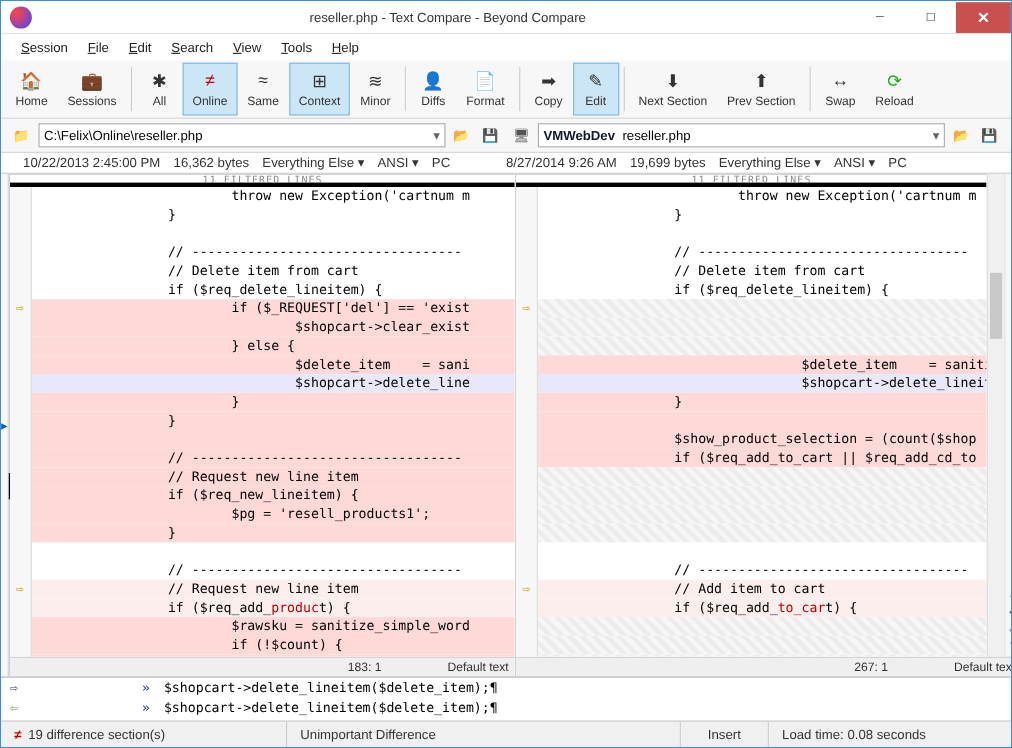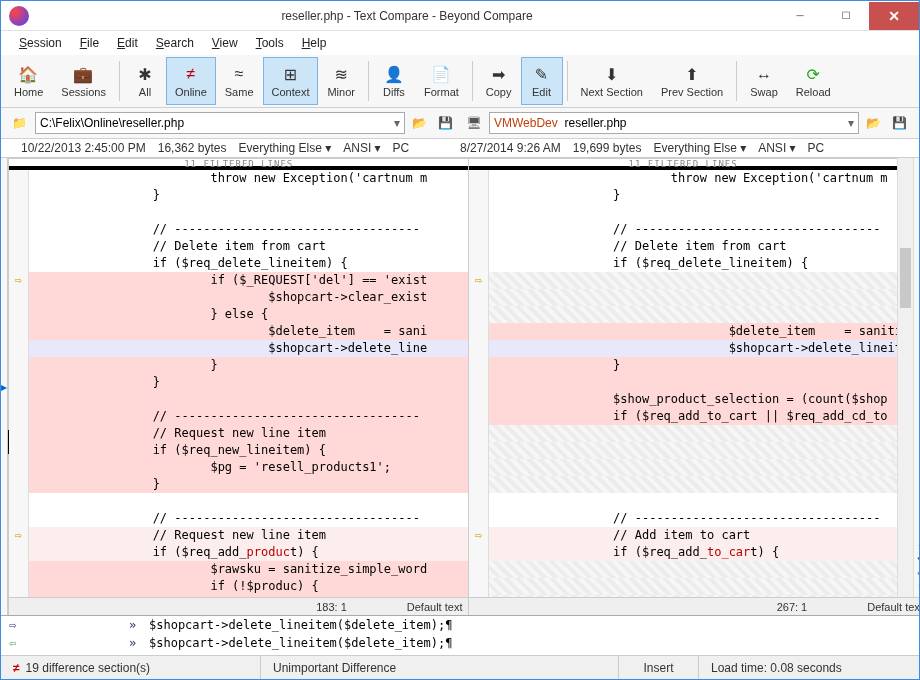--- a/index.html
+++ b/index.html
@@ -39,21 +39,21 @@
 .codeline.blue-bg { background: #e8e8fa; }
 .codeline .red-text { color: #b00; }
 .gutter { position: absolute; left: 0; top: 12px; width: 20px; height: 100%; background: #f7f7f7; border-right: 1px solid #ddd; }
 .arrow { position: absolute; left: 2px; width: 14px; text-align: center; color: #c90; font-size: 12px; }
 .pane-status { height: 18px; background: #efefef; border-top: 1px solid #ccc; display: flex; font-size: 11px; align-items: center; padding: 0 6px; gap: 20px; color: #333; justify-content: flex-end; }
 .bottom-diff { height: 40px; border-top: 1px solid #aaa; font-family: Consolas, monospace; font-size: 12px; }
 .diff-row { height: 18px; display: flex; align-items: center; padding-left: 8px; }
 .diff-row .mark { width: 20px; color: #237; }
 .statusbar { height: 24px; background: #f0f0f0; border-top: 1px solid #ccc; display: flex; align-items: center; font-size: 12px; color: #333; }
 .status-cell { padding: 0 12px; border-right: 1px solid #ccc; height: 100%; display: flex; align-items: center; gap: 6px; }
-.link-blue { color: #c2410c; }
+.link-blue { color: #0f172a; font-weight: bold; }
 .scrollbar-v { width: 16px; background: #f0f0f0; border-left: 1px solid #ddd; position: relative; }
 .scroll-thumb { position: absolute; left: 2px; right: 2px; top: 90px; height: 60px; background: #c8c8c8; }
 </style>
 </head>
 <body>
 
 <div class="window">
   <div class="titlebar">
     <div class="titlebar-icon"></div>
     <div class="titlebar-title">reseller.php - Text Compare - Beyond Compare</div>
@@ -230,21 +230,21 @@
             <div class="codeline red-bg red-text">                // ----------------------------------</div>
             <div class="codeline red-bg red-text">                // Request new line item</div>
             <div class="codeline red-bg red-text">                if ($req_new_lineitem) {</div>
             <div class="codeline red-bg red-text">                        $pg = 'resell_products1';</div>
             <div class="codeline red-bg red-text">                }</div>
             <div class="codeline "></div>
             <div class="codeline ">                // ----------------------------------</div>
             <div class="codeline faint-red red-text">                // Request new line item</div>
             <div class="codeline faint-red"><span>                if ($req_add_</span><span class="red-text">produc</span><span>t) {</span></div>
             <div class="codeline red-bg red-text">                        $rawsku = sanitize_simple_word</div>
-            <div class="codeline red-bg red-text">                        if (!$produc) {</div>
+            <div class="codeline red-bg red-text">                        if (!$count) {</div>
             <div class="codeline red-bg red-text">                                $productclass = saniti</div>
           </div>
         <div class="pane-status">
           <span>183: 1</span>
           <span style="margin-left:40px">Default text</span>
         </div>
       </div>
       <div class="pane" style="border-right:none">
         <div style="flex:1;display:flex;overflow:hidden">
           <div class="code" id="right-code" style="flex:1">

